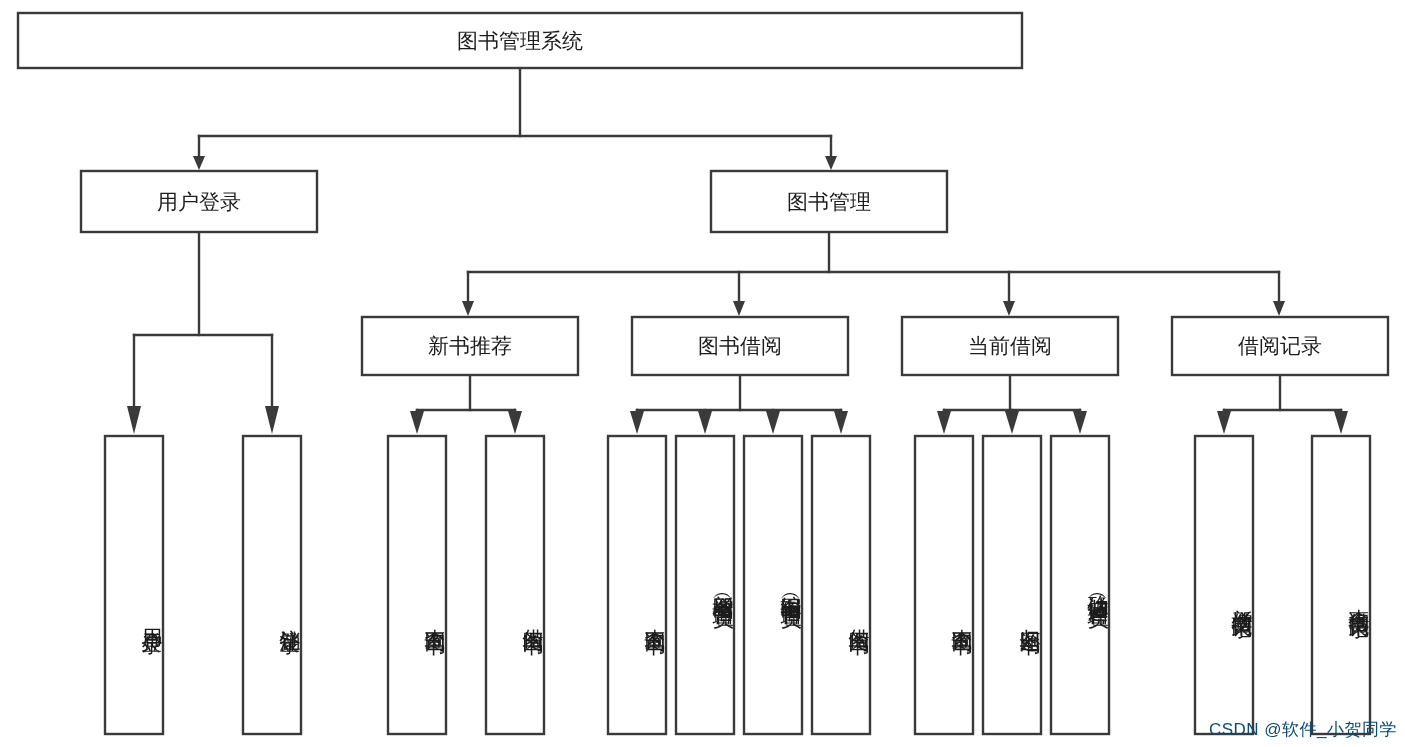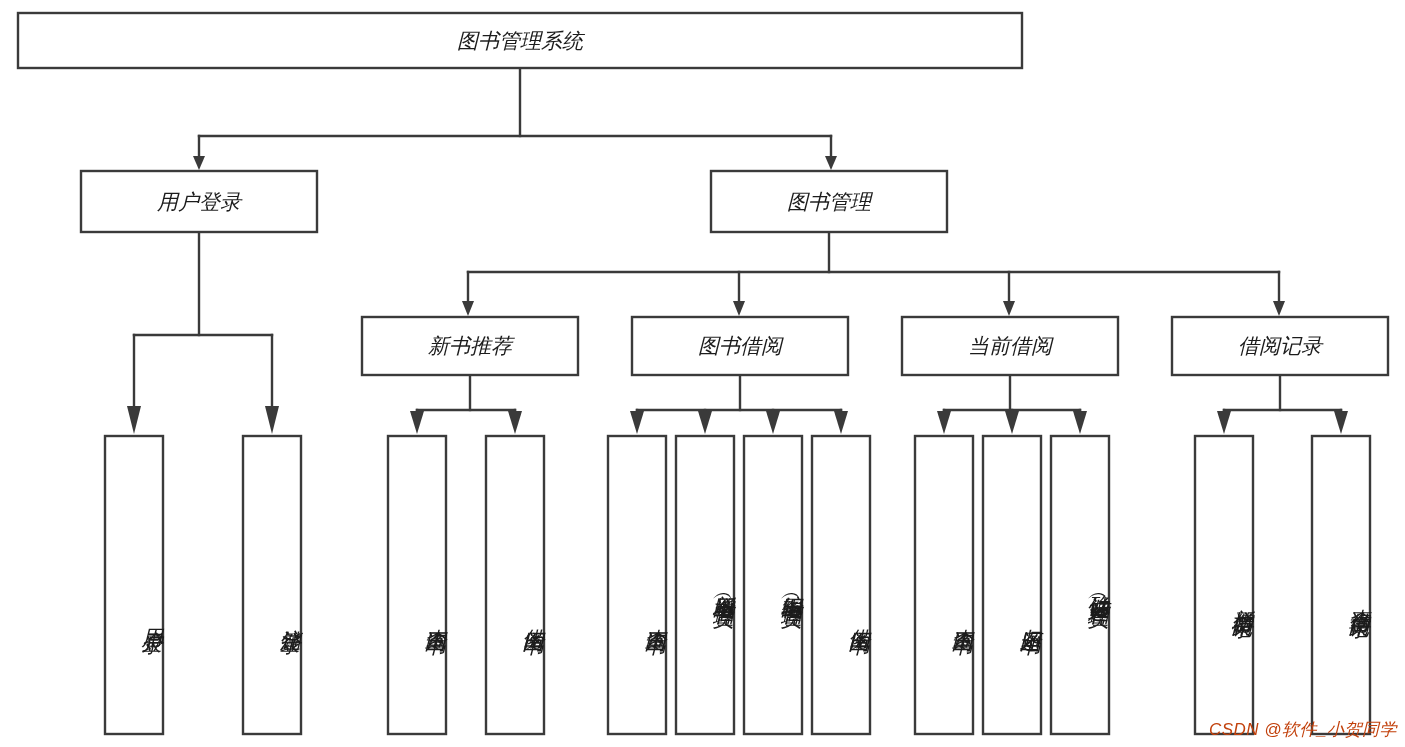--- a/index.html
+++ b/index.html
@@ -10,21 +10,20 @@
   body {
     width: 1405px;
     height: 747px;
     font-family: "Liberation Sans", "DejaVu Sans", sans-serif;
     overflow: hidden;
   }
   #diagram-root {
     position: relative;
     width: 1405px;
     height: 747px;
-    font-style: italic;
   }
   svg.diagram-canvas {
     position: absolute;
     left: 0;
     top: 0;
     width: 1405px;
     height: 747px;
   }
   .node-box {
     fill: #ffffff;
@@ -62,21 +61,21 @@
     align-items: flex-start;
     justify-content: center;
     user-select: none;
   }
   .watermark {
     position: absolute;
     right: 8px;
     bottom: 6px;
     font-family: "Liberation Sans", "DejaVu Sans", sans-serif;
     font-size: 17px;
-    color: #c2410c;
+    color: #0c4a6e;
     white-space: nowrap;
     letter-spacing: 0.5px;
   }
 </style>
 </head>
 <body>
 
 <div id="diagram-root">
 
   <svg class="diagram-canvas" viewBox="0 0 1405 747" xmlns="http://www.w3.org/2000/svg">

